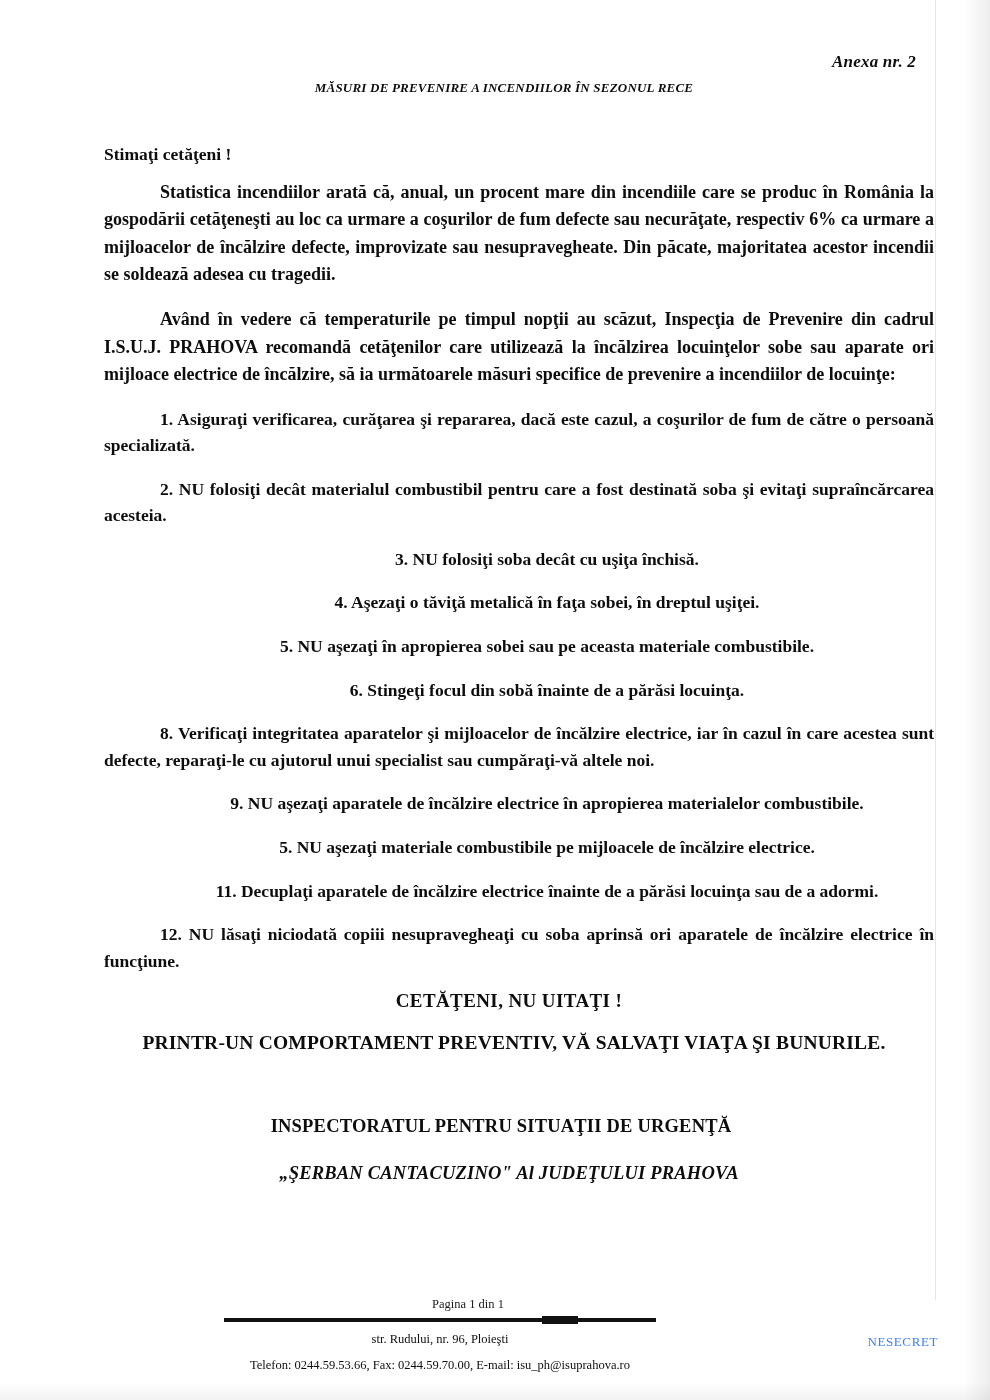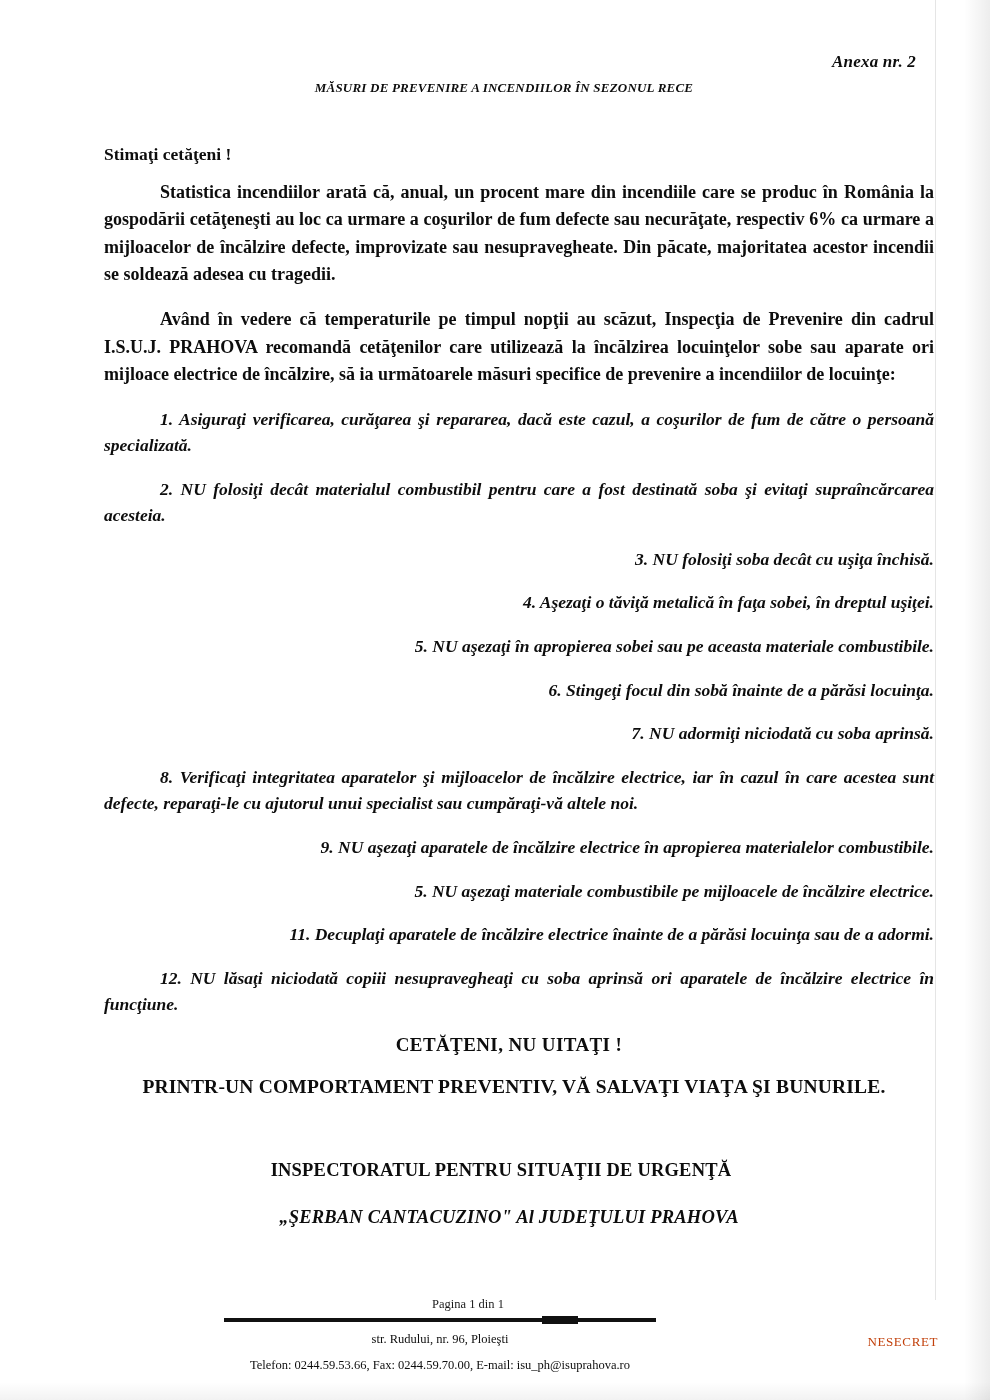--- a/index.html
+++ b/index.html
@@ -82,30 +82,29 @@
     line-height: 1.52;
     text-align: justify;
     margin: 14px 0 0 0;
     text-indent: 56px;
   }
   p.body-para.second {
     margin-top: 18px;
   }
 
   p.item {
-    font-style: italic;
     font-weight: bold;
     font-size: 17.5px;
     line-height: 1.52;
     text-align: justify;
     margin: 17px 0 0 0;
     text-indent: 56px;
   }
   p.item.single {
-    text-align: right;
+    text-align: center;
   }
 
   .callout1 {
     text-align: center;
     font-weight: bold;
     font-size: 19px;
     margin-top: 16px;
     letter-spacing: .4px;
     padding-right: 20px;
   }
@@ -173,21 +172,21 @@
     margin-top: 9px;
     padding-right: 110px;
     line-height: 1.35;
   }
   .footer-nesecret {
     position: absolute;
     right: 52px;
     bottom: 50px;
     font-size: 13px;
     letter-spacing: .6px;
-    color: #c2410c;
+    color: #3b82f6;
   }
 </style>
 </head>
 <body>
 
 <div class="page">
 
   <div class="content">
 
     <div class="annex">Anexa nr. 2</div>
@@ -197,21 +196,20 @@
 
     <p class="body-para">Statistica incendiilor arată că, anual, un procent mare din incendiile care se produc în România la gospodării cetăţeneşti au loc ca urmare a coşurilor de fum defecte sau necurăţate, respectiv 6% ca urmare a mijloacelor de încălzire defecte, improvizate sau nesupravegheate. Din păcate, majoritatea acestor incendii se soldează adesea cu tragedii.</p>
     <p class="body-para second">Având în vedere că temperaturile pe timpul nopţii au scăzut, Inspecţia de Prevenire din cadrul I.S.U.J. PRAHOVA recomandă cetăţenilor care utilizează la încălzirea locuinţelor sobe sau aparate ori mijloace electrice de încălzire, să ia următoarele măsuri specifice de prevenire a incendiilor de locuinţe:</p>
 
     <p class="item">1. Asiguraţi verificarea, curăţarea şi repararea, dacă este cazul, a coşurilor de fum de către o persoană specializată.</p>
     <p class="item">2. NU folosiţi decât materialul combustibil pentru care a fost destinată soba şi evitaţi supraîncărcarea acesteia.</p>
     <p class="item single">3. NU folosiţi soba decât cu uşiţa închisă.</p>
     <p class="item single">4. Aşezaţi o tăviţă metalică în faţa sobei, în dreptul uşiţei.</p>
     <p class="item single">5. NU aşezaţi în apropierea sobei sau pe aceasta materiale combustibile.</p>
     <p class="item single">6. Stingeţi focul din sobă înainte de a părăsi locuinţa.</p>
-    <p class="item single">7. NU adormiţi niciodată cu soba aprinsă.</p>
     <p class="item">8. Verificaţi integritatea aparatelor şi mijloacelor de încălzire electrice, iar în cazul în care acestea sunt defecte, reparaţi-le cu ajutorul unui specialist sau cumpăraţi-vă altele noi.</p>
     <p class="item single">9. NU aşezaţi aparatele de încălzire electrice în apropierea materialelor combustibile.</p>
     <p class="item single">5. NU aşezaţi materiale combustibile pe mijloacele de încălzire electrice.</p>
     <p class="item single">11. Decuplaţi aparatele de încălzire electrice înainte de a părăsi locuinţa sau de a adormi.</p>
     <p class="item">12. NU lăsaţi niciodată copiii nesupravegheaţi cu soba aprinsă ori aparatele de încălzire electrice în funcţiune.</p>
 
     <div class="callout1">CETĂŢENI, NU UITAŢI !</div>
     <div class="callout2">PRINTR-UN COMPORTAMENT PREVENTIV, VĂ SALVAŢI VIAŢA ŞI BUNURILE.</div>
 
     <div class="org1">INSPECTORATUL PENTRU SITUAŢII DE URGENŢĂ</div>

